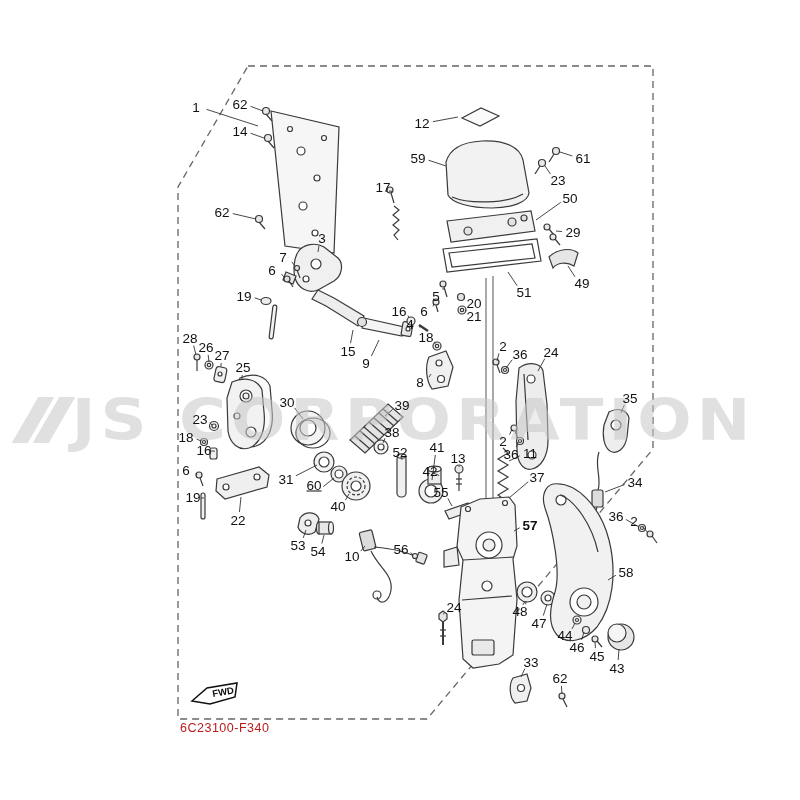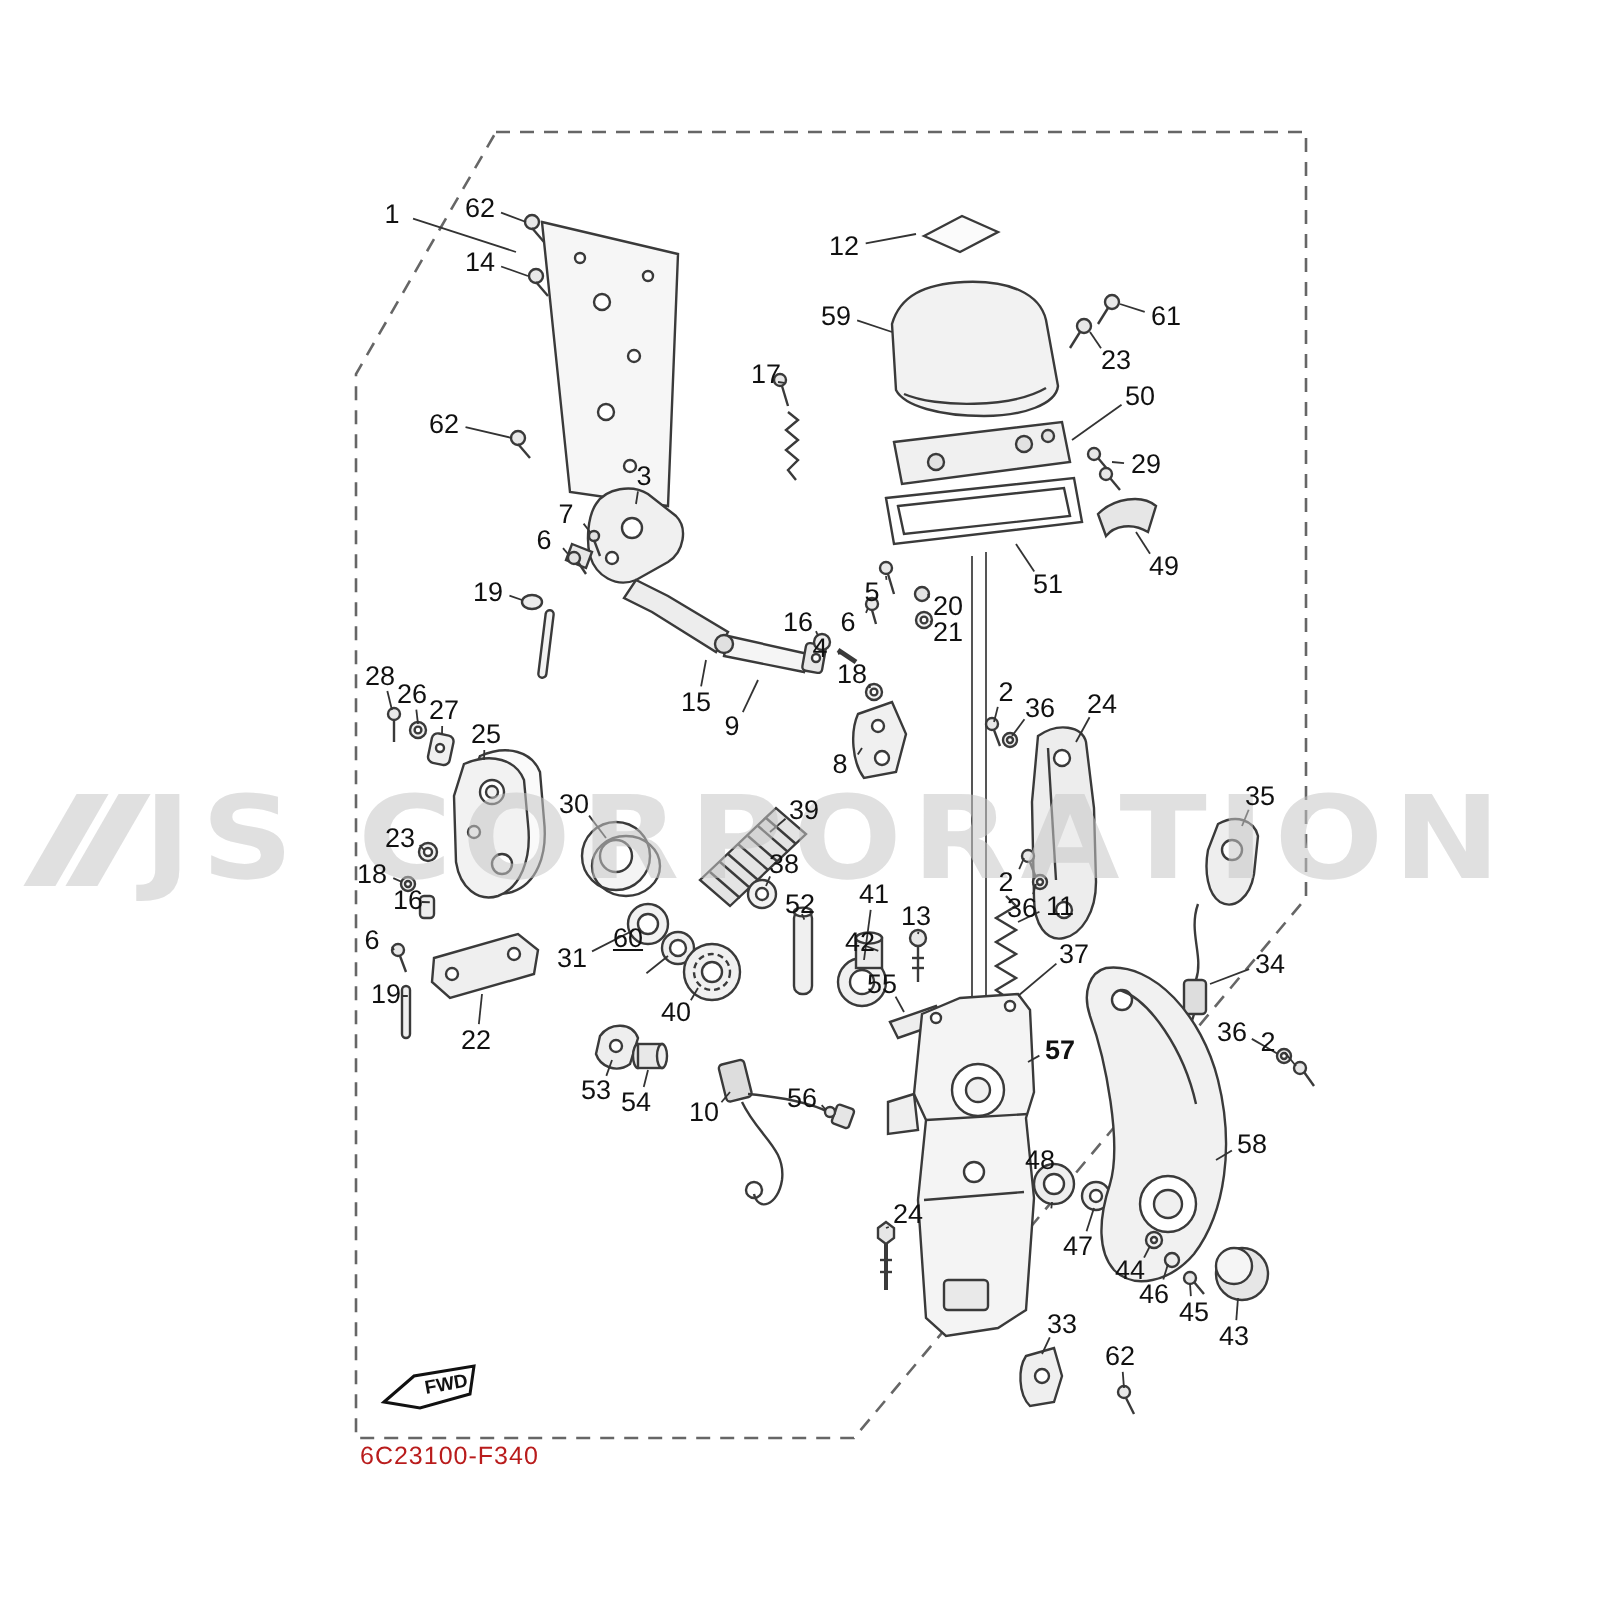--- a/index.html
+++ b/index.html
@@ -436,36 +436,36 @@
       <div class="callout" style="left: 222px; top: 355px;">27</div>
       <div class="callout" style="left: 243px; top: 367px;">25</div>
       <div class="callout" style="left: 200px; top: 419px;">23</div>
       <div class="callout" style="left: 186px; top: 437px;">18</div>
       <div class="callout" style="left: 204px; top: 450px;">16</div>
       <div class="callout" style="left: 186px; top: 470px;">6</div>
       <div class="callout" style="left: 193px; top: 497px;">19</div>
       <div class="callout" style="left: 238px; top: 520px;">22</div>
       <div class="callout" style="left: 287px; top: 402px;">30</div>
       <div class="callout" style="left: 286px; top: 479px;">31</div>
-      <div class="callout" style="left: 314px; top: 469px; text-decoration: underline;">60</div>
+      <div class="callout" style="left: 314px; top: 485px; text-decoration: underline;">60</div>
       <div class="callout" style="left: 338px; top: 506px;">40</div>
       <div class="callout" style="left: 402px; top: 405px;">39</div>
       <div class="callout" style="left: 392px; top: 432px;">38</div>
       <div class="callout" style="left: 400px; top: 452px;">52</div>
       <div class="callout" style="left: 437px; top: 447px;">41</div>
       <div class="callout" style="left: 430px; top: 471px;">42</div>
       <div class="callout" style="left: 458px; top: 458px;">13</div>
       <div class="callout" style="left: 441px; top: 492px;">55</div>
       <div class="callout" style="left: 298px; top: 545px;">53</div>
       <div class="callout" style="left: 318px; top: 551px;">54</div>
       <div class="callout" style="left: 352px; top: 556px;">10</div>
       <div class="callout" style="left: 401px; top: 549px;">56</div>
       <div class="callout" style="left: 530px; top: 525px; font-weight: bold;">57</div>
       <div class="callout" style="left: 454px; top: 607px;">24</div>
-      <div class="callout" style="left: 520px; top: 580px; text-align: right;">48</div>
+      <div class="callout" style="left: 520px; top: 611px; text-align: right;">48</div>
       <div class="callout" style="left: 539px; top: 623px;">47</div>
       <div class="callout" style="left: 626px; top: 572px;">58</div>
       <div class="callout" style="left: 565px; top: 635px;">44</div>
       <div class="callout" style="left: 577px; top: 647px;">46</div>
       <div class="callout" style="left: 597px; top: 656px;">45</div>
       <div class="callout" style="left: 617px; top: 668px;">43</div>
       <div class="callout" style="left: 531px; top: 662px;">33</div>
       <div class="callout" style="left: 560px; top: 678px;">62</div>
     </div>
 

